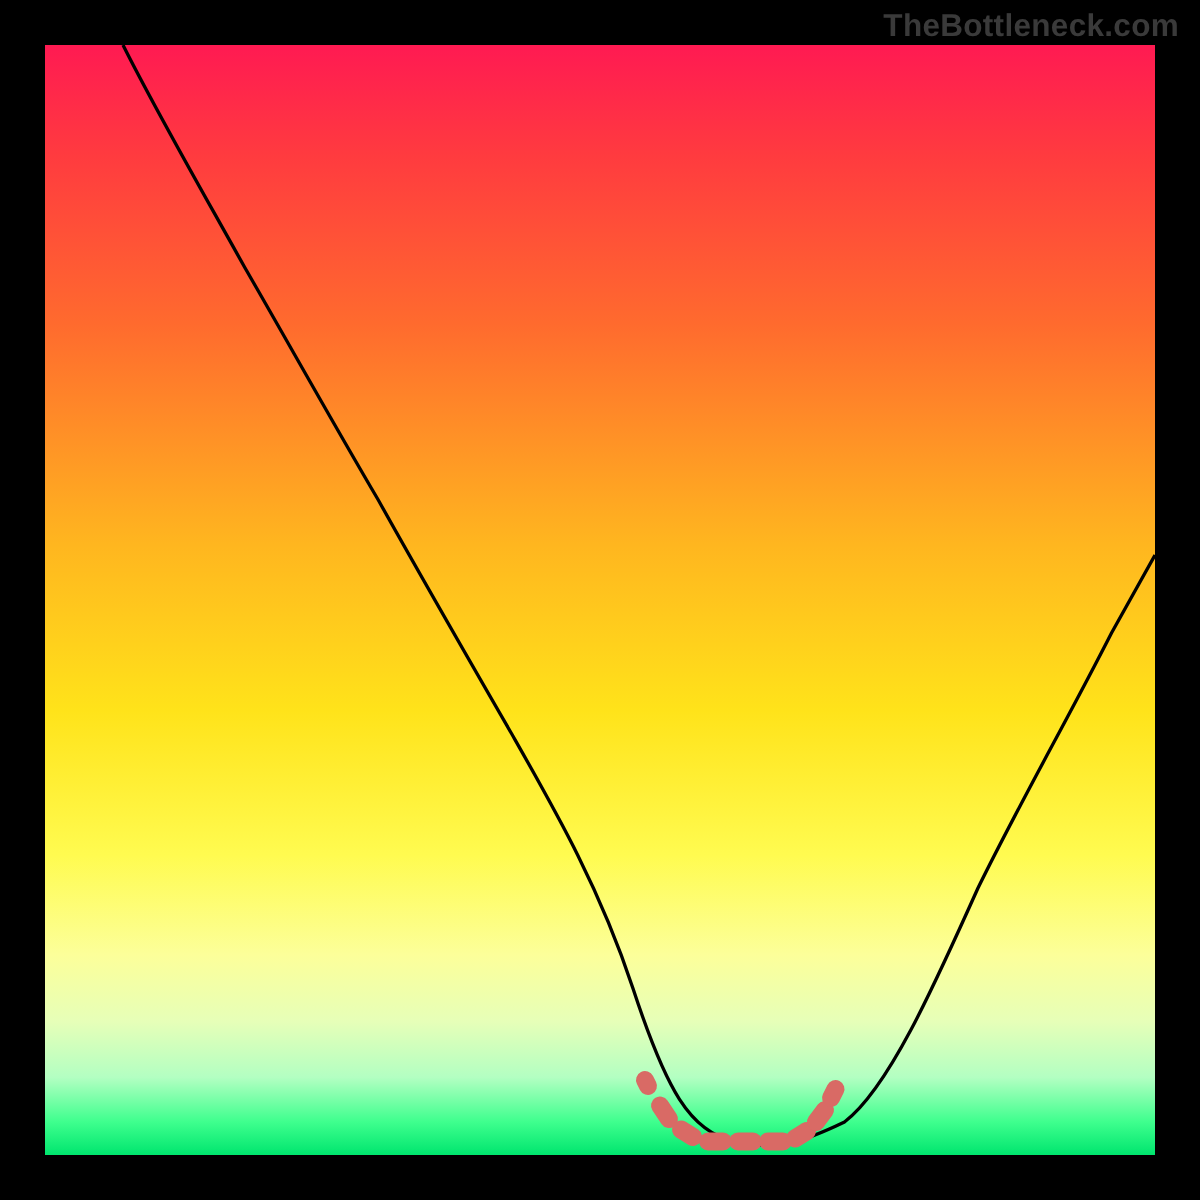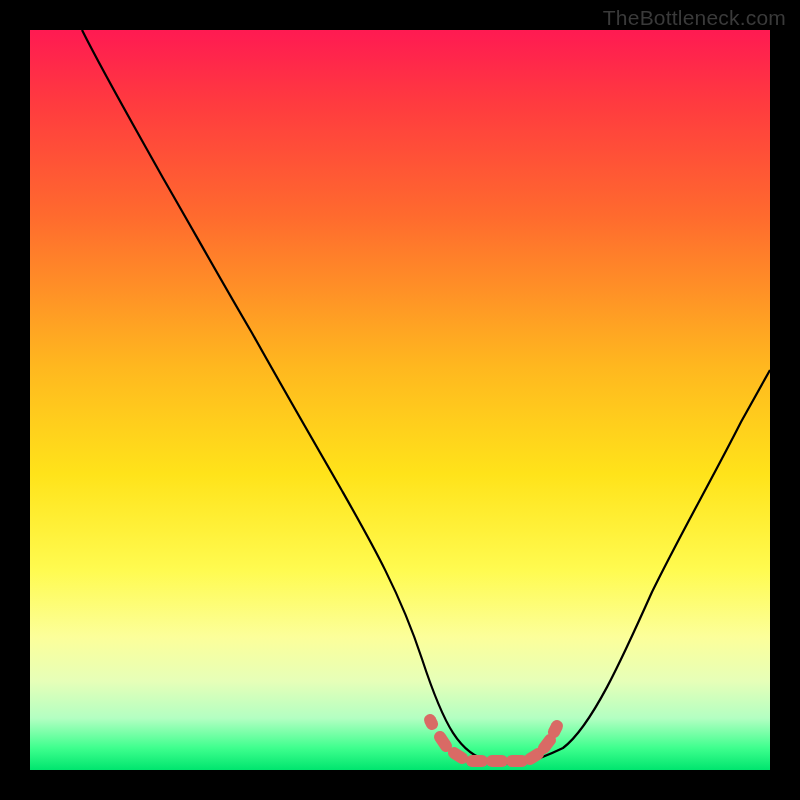--- a/index.html
+++ b/index.html
@@ -50,21 +50,21 @@
     inset: 0;
     width: 740px;
     height: 740px;
   }
   .brand {
     position: absolute;
     top: 6px;
     right: 14px;
     color: #3a3a3a;
     font-size: 21px;
-    font-weight: 400;
+    font-weight: 700;
     letter-spacing: 0.2px;
     text-align: center;
   }
 </style>
 </head>
 <body>
 
 <div class="frame">
 
   <div class="brand">TheBottleneck.com</div>

